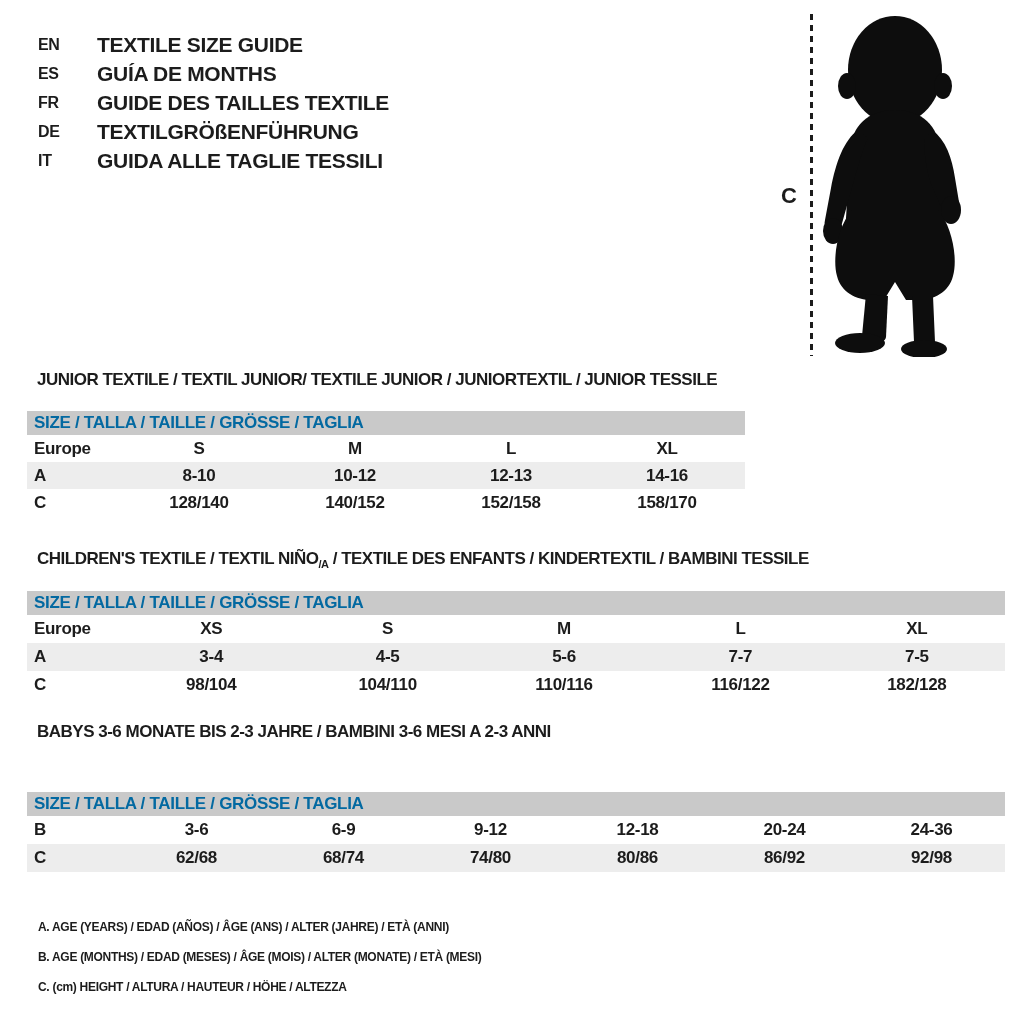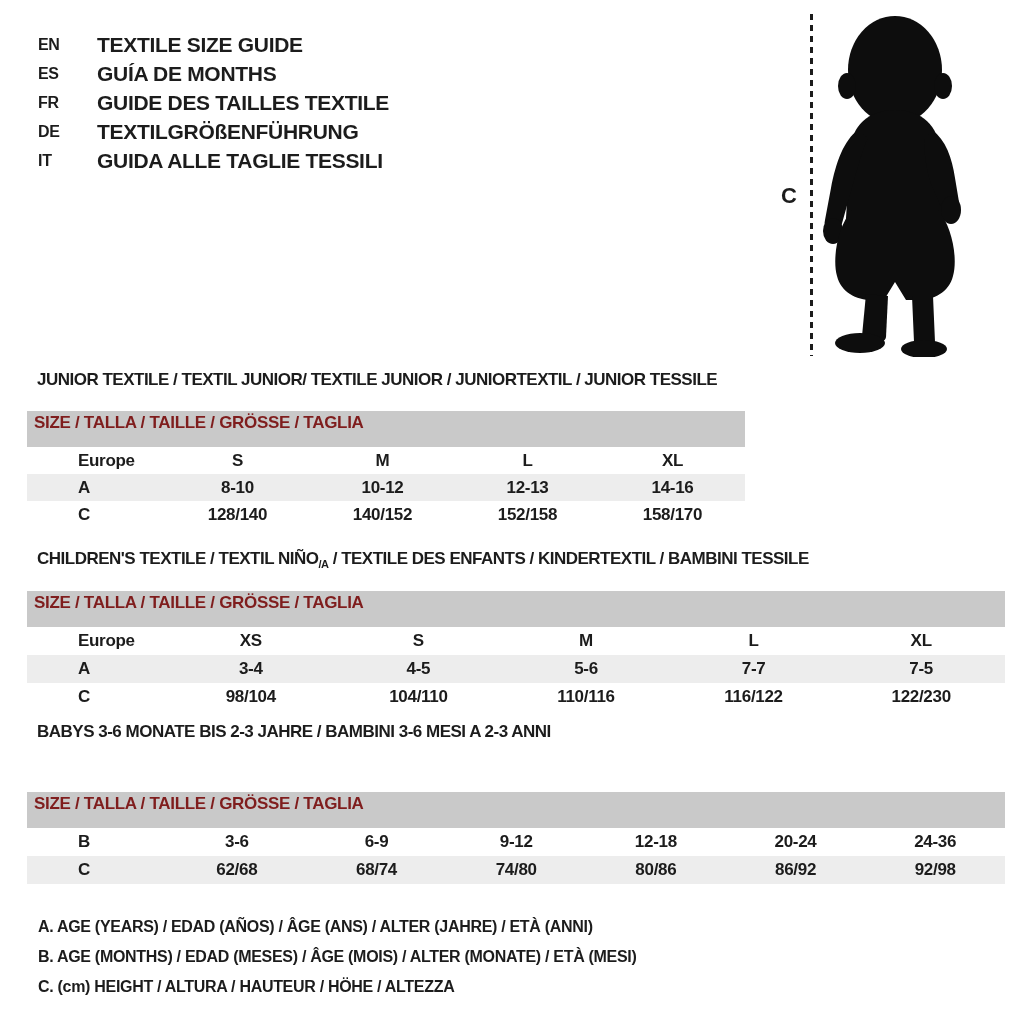--- a/index.html
+++ b/index.html
@@ -42,45 +42,45 @@
   }
   .sec-title .sub { font-size: 11px; vertical-align: -4px; }
   #junior-title { top: 370px; }
   #children-title { top: 549px; }
   #babies-title { top: 717px; line-height: 29px; }
 
   
   .table { position: absolute; left: 27px; }
   .thead {
     background: var(--header-bar);
-    height: 36px; line-height: 24px;
+    height: 24px; line-height: 24px;
     padding-left: 7px;
     font-size: 17px; letter-spacing: -0.3px;
-    color: #7f1d1d;
+    color: #0369a1;
   }
   .trow { display: flex; align-items: center; }
   .trow.shaded { background: var(--alt-row); }
-  .tlabel { padding-left: 7px; font-size: 17px; letter-spacing: -0.3px; margin-left: 44px; }
+  .tlabel { padding-left: 7px; font-size: 17px; letter-spacing: -0.3px; }
   .tcell { flex: 1; text-align: center; font-size: 17px; letter-spacing: -0.3px; }
 
   #junior-table { top: 411px; width: 718px; }
   #junior-table .trow { height: 27px; }
   #junior-table .tlabel { width: 94px; }
 
   #children-table { top: 591px; width: 978px; }
   #children-table .trow { height: 28px; }
   #children-table .tlabel { width: 96px; }
 
   #babies-table { top: 792px; width: 978px; }
   #babies-table .trow { height: 28px; }
   #babies-table .tlabel { width: 96px; }
 
   
   .footnotes { position: absolute; left: 38px; top: 912px; }
-  .footnote { height: 30px; display: flex; align-items: center; font-size: 16px; letter-spacing: -0.3px; white-space: nowrap; }
+  .footnote { height: 30px; display: flex; align-items: center; font-size: 12px; letter-spacing: -0.3px; white-space: nowrap; }
 </style>
 </head>
 <body>
 
 <div id="canvas">
 
   <div class="lang-block">
     <div class="lang-row">
       <span class="lang-code">EN</span>
       <span class="lang-title">TEXTILE SIZE GUIDE</span>
@@ -167,21 +167,21 @@
       <div class="tcell">5-6</div>
       <div class="tcell">7-7</div>
       <div class="tcell">7-5</div>
     </div>
     <div class="trow">
       <div class="tlabel">C</div>
       <div class="tcell">98/104</div>
       <div class="tcell">104/110</div>
       <div class="tcell">110/116</div>
       <div class="tcell">116/122</div>
-      <div class="tcell">122/230</div>
+      <div class="tcell">182/128</div>
     </div>
   </div>
 
   <div class="sec-title" id="babies-title">
     <div>BABYS 3-6 MONATE BIS 2-3 JAHRE / BAMBINI 3-6 MESI A 2-3 ANNI</div>
   </div>
   <div class="table" id="babies-table">
     <div class="thead">SIZE / TALLA / TAILLE / GRÖSSE / TAGLIA</div>
     <div class="trow">
       <div class="tlabel">B</div>

